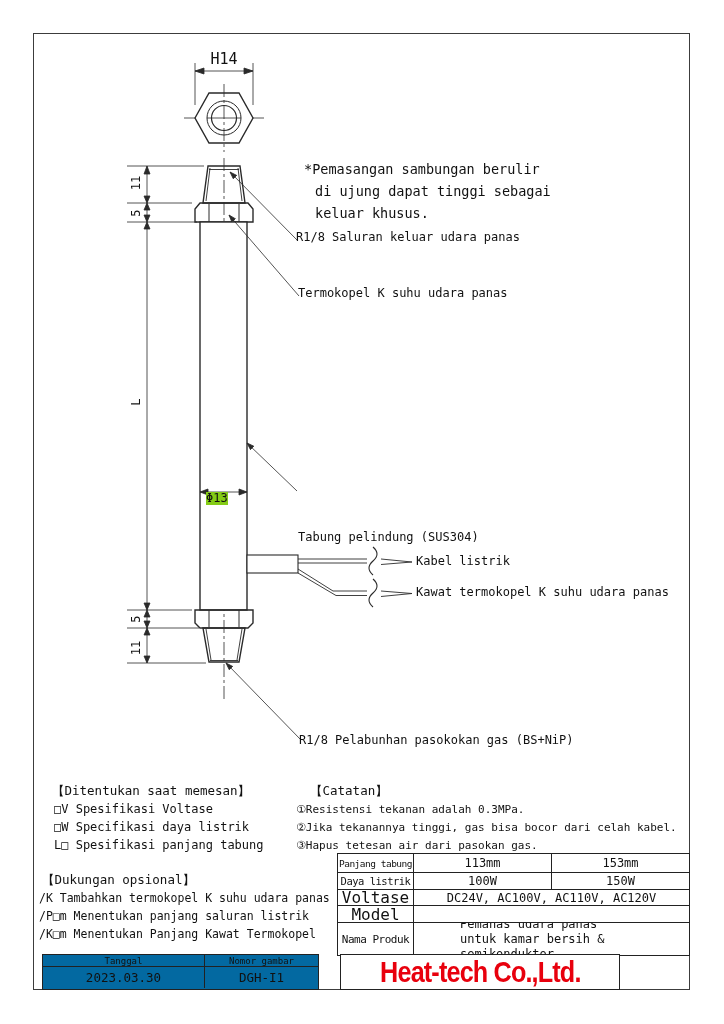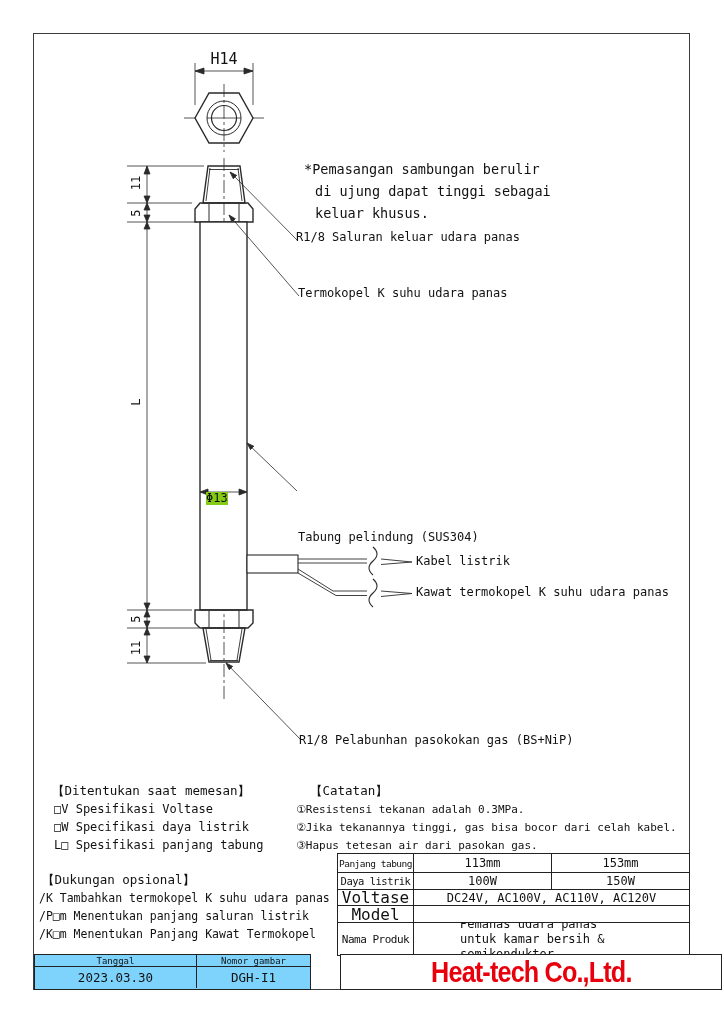--- a/index.html
+++ b/index.html
@@ -20,29 +20,29 @@
   .slabel{width:76px;border-right:1.2px solid #222;flex:none;}
   .sval{flex:1;font-size:12px;}
   .sval.mid{border-right:1.2px solid #222;}
   .sspan{flex:1;font-size:12px;}
   .h18{height:18px;} .h17{height:17px;} .h16{height:16px;} .h33{height:33px;gap:40px;}
   .lab1{font-size:9.5px;letter-spacing:-0.5px;} .lab2{font-size:10.5px;letter-spacing:-0.5px;}
   .lab3{font-size:16px;} .lab5{font-size:11px;letter-spacing:-0.5px;}
   .twolines{flex-direction:column;align-items:flex-start;justify-content:center;padding-left:6px;}
   .twolines div{line-height:15px;font-size:12px;}
   
-  #tblock{position:absolute;left:34px;top:954px;width:277px;height:36px;border:1.2px solid #222;box-sizing:border-box;background:#7dd3fc;}
+  #tblock{position:absolute;left:42px;top:954px;width:277px;height:36px;border:1.2px solid #222;box-sizing:border-box;background:#0369a1;}
   .trow{display:flex;box-sizing:border-box;}
   .tcell{display:flex;align-items:center;justify-content:center;box-sizing:border-box;}
   .tc1{width:162px;border-right:1.2px solid #222;}
   .tc2{flex:1;}
   #tblock .trow.hdr .tcell{border-bottom:1.2px solid #222;height:12px;font-size:9px;}
   #tblock .trow.val .tcell{height:21px;font-size:12.5px;}
   
-  #logocell{position:absolute;left:340px;top:954px;width:382px;height:36px;border:1.2px solid #222;
+  #logocell{position:absolute;left:340px;top:954px;width:280px;height:36px;border:1.2px solid #222;
             box-sizing:border-box;display:flex;align-items:center;justify-content:center;background:#fff;}
   #logotext{font-family:"Liberation Sans","DejaVu Sans",sans-serif;font-weight:bold;font-size:30px;
             letter-spacing:-1px;transform:scaleX(0.84);white-space:nowrap;}
 </style>
 </head>
 <body>
 
 <div id="sheet">
   <div id="frame"></div>
 

